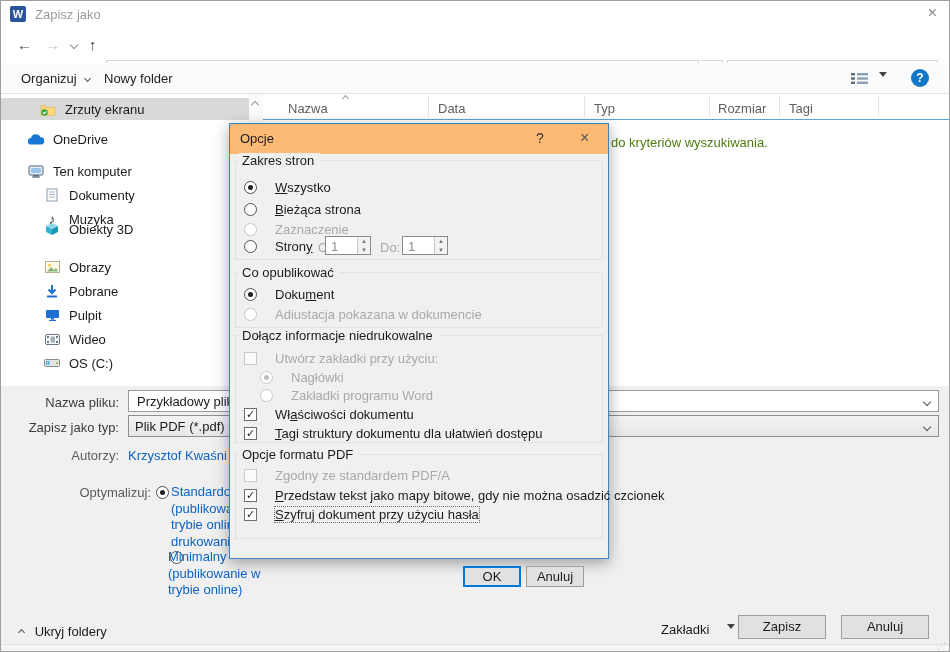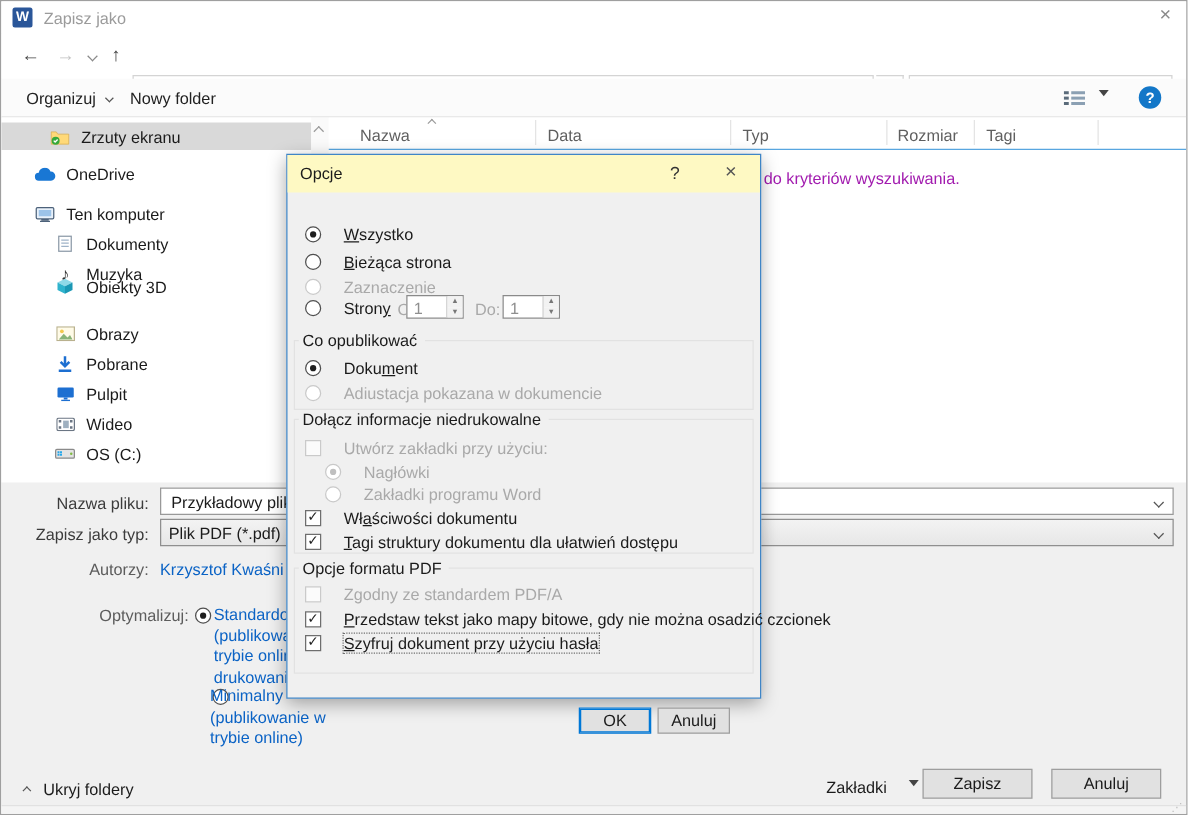--- a/index.html
+++ b/index.html
@@ -45,21 +45,21 @@
   .side-item.sel{background:#d9d9d9;}
   .sicon{display:inline-flex;width:18px;justify-content:center;flex:none;}
   #side-scroll{position:absolute;left:248px;top:93px;width:14px;height:292px;background:#fafafa;}
   #side-scroll .chv{position:absolute;left:3px;top:8px;border-color:#9a9a9a;}
 
   #filearea{position:absolute;left:262px;top:93px;right:0;height:292px;background:#fff;}
   .colhead{position:absolute;top:7px;color:#5f5f5f;}
   .colsep{position:absolute;top:2px;width:1px;height:20px;background:#e4e4e4;}
   #headline{position:absolute;left:0;right:0;top:25px;height:1px;background:#58a6e0;}
   #sortcaret{position:absolute;left:80px;top:2px;width:5px;height:5px;border-color:#9a9a9a;border-width:1.2px;}
-  #emptymsg{position:absolute;left:348px;top:41px;color:#a21caf;text-align:center;}
+  #emptymsg{position:absolute;left:348px;top:41px;color:#4d7c0f;text-align:center;}
 
   
   #formarea{position:absolute;left:0;top:385px;right:0;height:267px;background:#f0f0f0;}
   .flabel{position:absolute;left:8px;width:110px;text-align:right;color:#3c3c3c;}
   .graylab{color:#5c5c5c;}
   .combo{position:absolute;left:127px;width:811px;height:22px;border:1px solid #999;background:#fff;display:flex;align-items:center;padding:0 22px 0 6px;}
   .combo.ddl{background:linear-gradient(#f3f3f3,#e7e7e7);border-color:#8f8f8f;}
   .combo .chv{position:absolute;right:8px;top:8px;border-color:#555;}
   .link{color:#0b63c5;cursor:pointer;}
   .optline{color:#0b63c5;line-height:16.5px;white-space:nowrap;}
@@ -70,21 +70,21 @@
   .radio.dis.checked::after{background:#bfbfbf;}
   .cb{width:13px;height:13px;border:1px solid #6e6e6e;background:#fff;flex:none;display:inline-flex;align-items:center;justify-content:center;font-size:11px;color:#1f1f1f;line-height:1;}
   .cb.dis{border-color:#cacaca;background:#fbfbfb;color:transparent;}
 
   
   #footer-sep{position:absolute;left:0;top:643px;right:0;height:9px;background:#f4f4f4;border-top:1px solid #e1e1e1;}
   .btn{position:absolute;height:24px;background:#e1e1e1;border:1px solid #9e9e9e;text-align:center;line-height:22px;color:#1b1b1b;cursor:default;}
 
   
   #dlg{position:absolute;left:228px;top:122px;width:380px;height:436px;background:#f0f0f0;border:1px solid #3f85c6;box-shadow:0 4px 14px rgba(0,0,0,.35);z-index:10;}
-  #dlg-title{position:absolute;left:0;top:0;right:0;height:30px;background:#fef9c3;}
+  #dlg-title{position:absolute;left:0;top:0;right:0;height:30px;background:#fdba74;}
   #dlg-title .t{position:absolute;left:10px;top:7px;color:#1b1b1b;}
   #dlg-help{position:absolute;left:306px;top:6px;color:#333;font-size:14px;}
   #dlg-close{position:absolute;left:350px;top:5px;color:#555;font-size:16px;}
   .grp{position:absolute;left:5px;right:5px;border:1px solid #e2e2e2;}
   .grp-l{position:absolute;top:-8px;left:3px;background:#f0f0f0;padding:0 6px 0 3px;color:#1b1b1b;white-space:nowrap;}
   .drow{position:absolute;display:flex;align-items:center;height:17px;}
   .ol{margin-left:18px;white-space:nowrap;}
   .dis-t{color:#a9a9a9;}
   .u{text-decoration:underline;}
   .focusrect{outline:1px dotted #707070;}
@@ -339,20 +339,23 @@
     <span style="position:absolute;right:3px;top:-4px;color:#bdbdbd;font-size:9px">⋰</span>
   </div>
 
   <div id="dlg">
     <div id="dlg-title">
       <span class="t">Opcje</span>
       <span id="dlg-help">?</span>
       <span id="dlg-close">×</span>
     </div>
 
+    <div class="grp" style="top:36px;height:100px">
+      <span class="grp-l">Zakres stron</span>
+    </div>
     <div class="drow" style="left:14px;top:55px">
       <span class="radio checked"></span>
       <span class="ol"><span></span><span class="u">W</span><span>szystko</span></span>
     </div>
     <div class="drow" style="left:14px;top:77px">
       <span class="radio"></span>
       <span class="ol"><span></span><span class="u">B</span><span>ieżąca strona</span></span>
     </div>
     <div class="drow" style="left:14px;top:97px">
       <span class="radio dis"></span>

